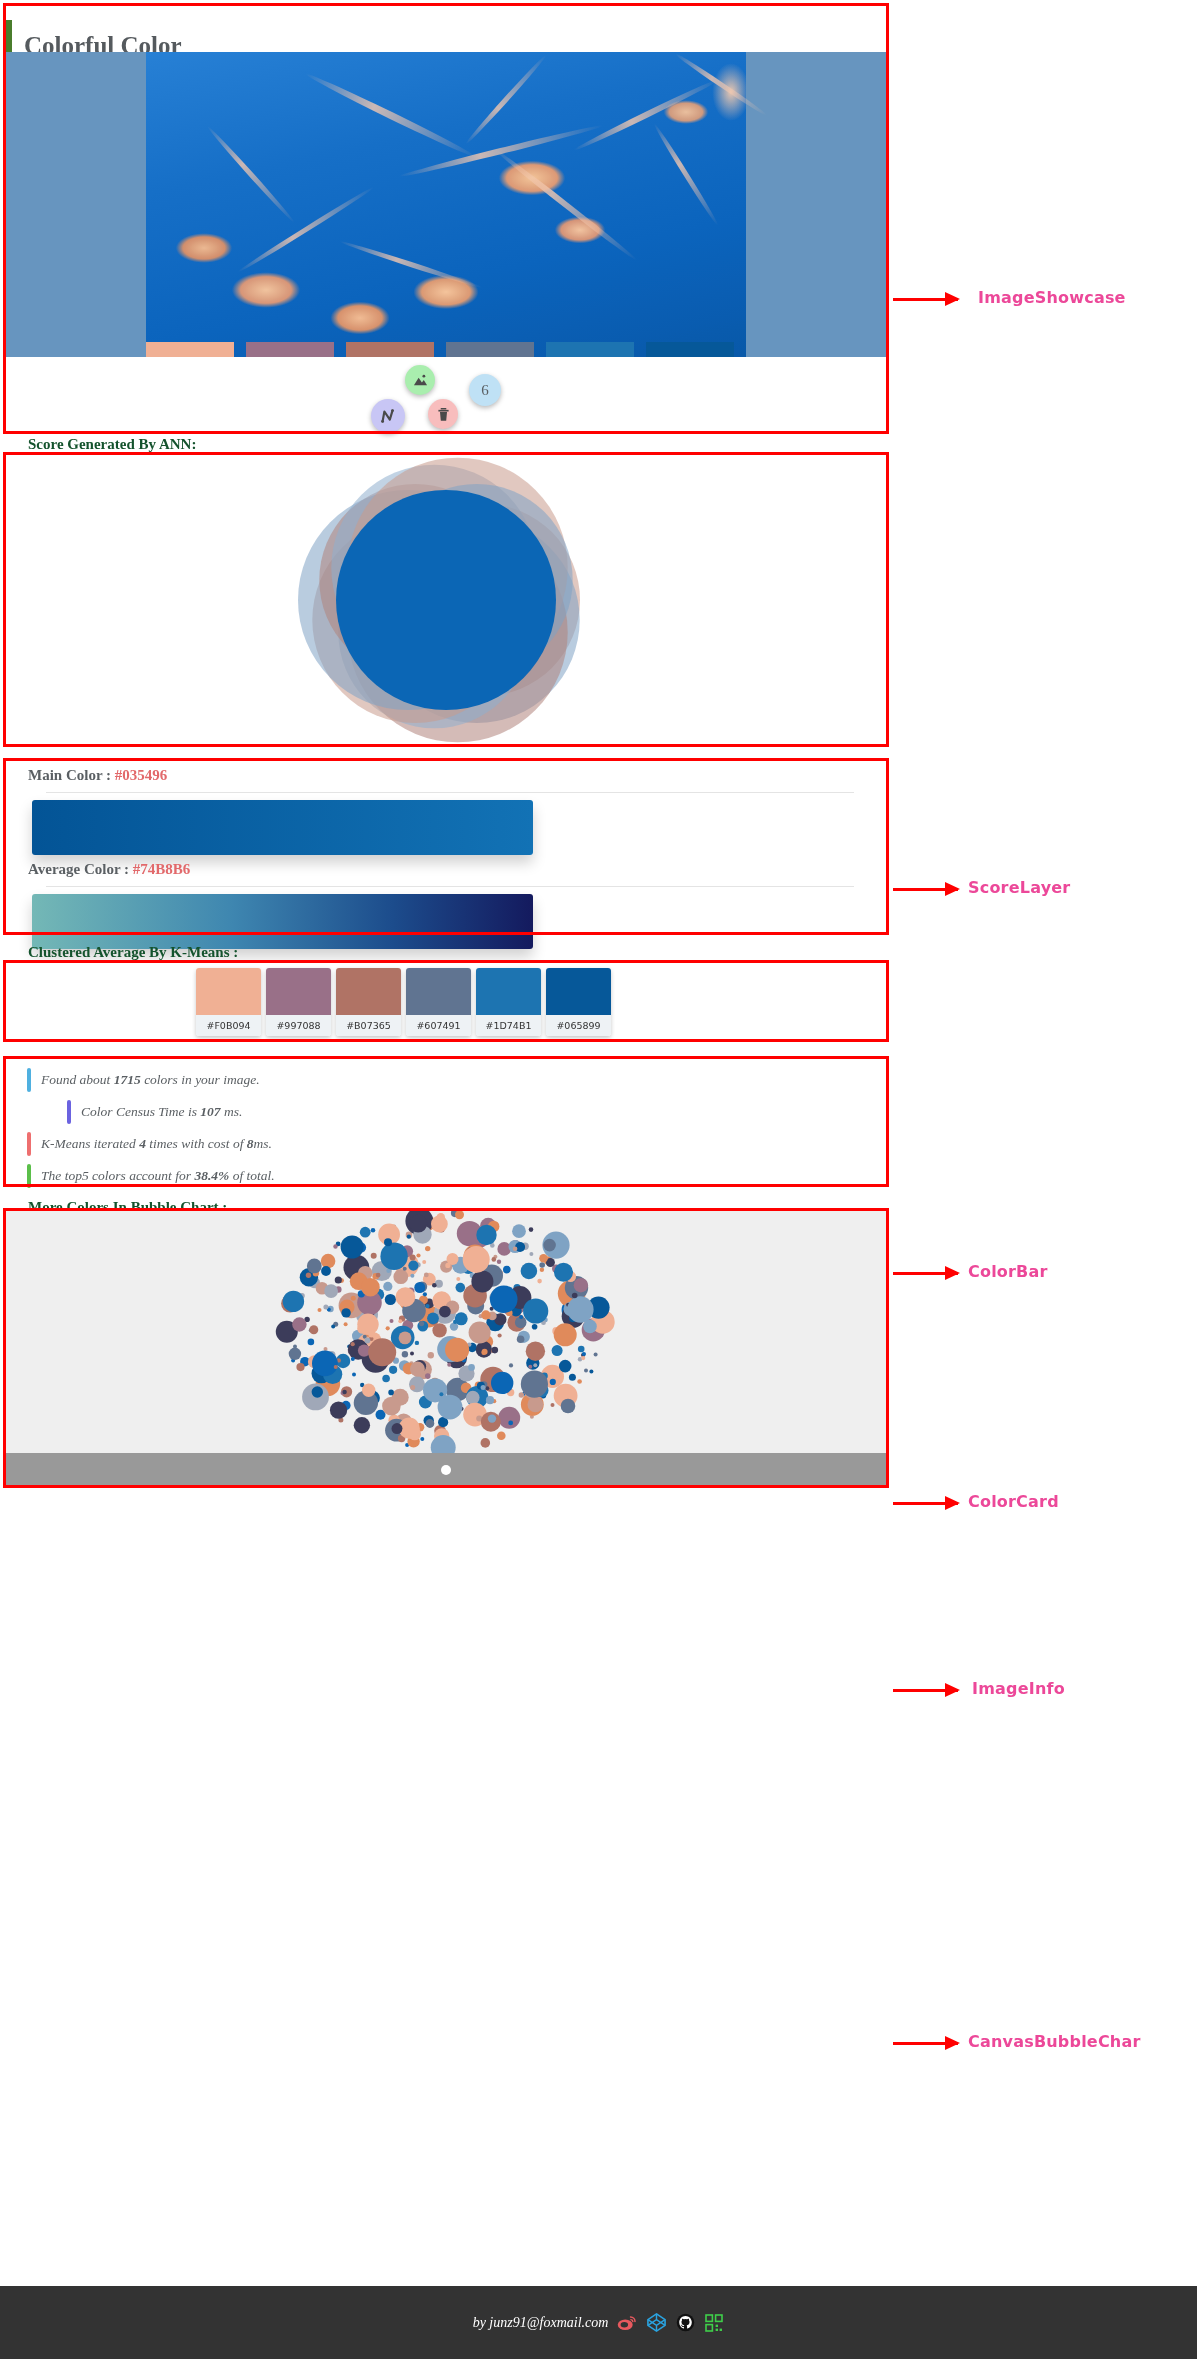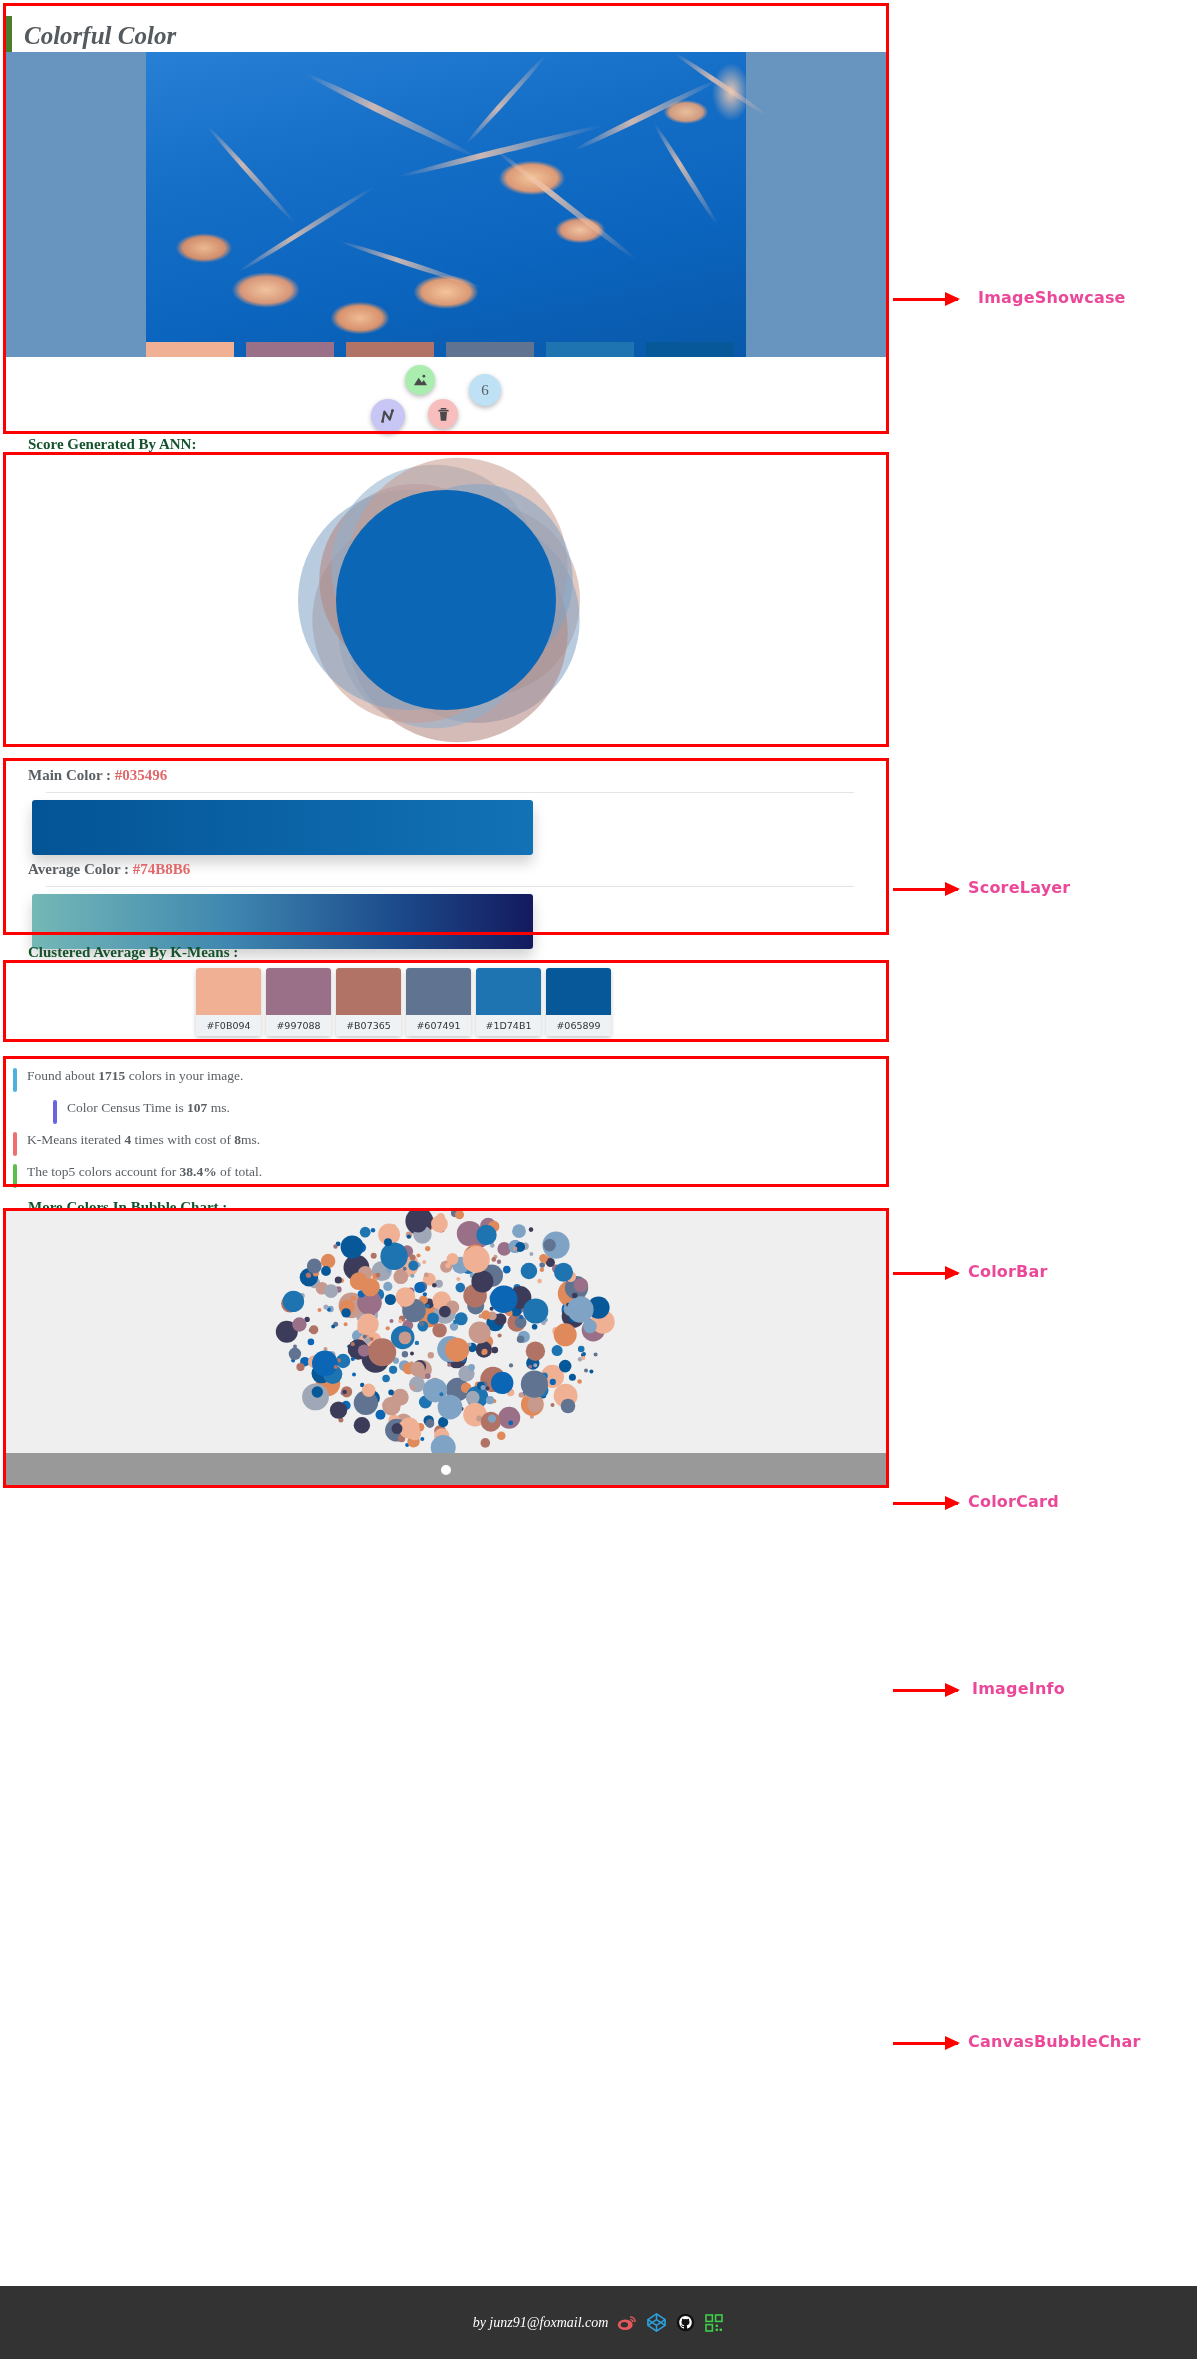--- a/index.html
+++ b/index.html
@@ -40,21 +40,21 @@
     position: absolute;
     right: -2px; top: -6px;
     border-left: 15px solid #f00;
     border-top: 7px solid transparent;
     border-bottom: 7px solid transparent;
   }
 
   
   .title-wrap {
     position: absolute; left: 6px; top: 12px;
-    height: 48px; display: flex; align-items: center; font-style: italic;
+    height: 48px; display: flex; align-items: flex-end;
   }
   .title-bar { width: 6px; height: 40px; background: #4a7d2c; margin-right: 12px; }
   .title-text {
     font-size: 25px; font-weight: bold; color: #555a5e;
     font-family: "Liberation Serif", serif;
   }
 
   
   .caption {
     position: absolute;
@@ -141,21 +141,21 @@
   }
   .card-sw { flex: 1; }
   .card-hex {
     height: 21px; background: #eef2f5; color:#333;
     font-family: "DejaVu Sans", sans-serif; font-size: 9.5px;
     display:flex; align-items:center; justify-content:center;
   }
 
   
   #imageinfo { position: absolute; left: 3px; top: 1056px; width: 886px; height: 131px; background:#fff; }
-  .info-row { position: absolute; left: 10px; display:flex; align-items:flex-start; height: 24px; }
+  .info-row { position: absolute; left: 24px; display:flex; align-items:center; height: 24px; font-style: italic; }
   .info-tick { width: 4px; height: 24px; border-radius: 2px; margin-right: 10px; }
   .info-text { font-size: 13.5px; color: #5a5f63; font-family: "Liberation Serif", serif; }
   .info-text b { font-weight: bold; }
 
   
   #bubblechart { position: absolute; left: 3px; top: 1208px; width: 886px; height: 280px; background:#efefef; overflow:hidden; }
   .bubble-canvas { position:absolute; left:0; top:0; width: 886px; height: 245px; }
   .bubble-scroll {
     position: absolute; left: 0; bottom: 0; width: 886px; height: 35px;
     background: #999999;

